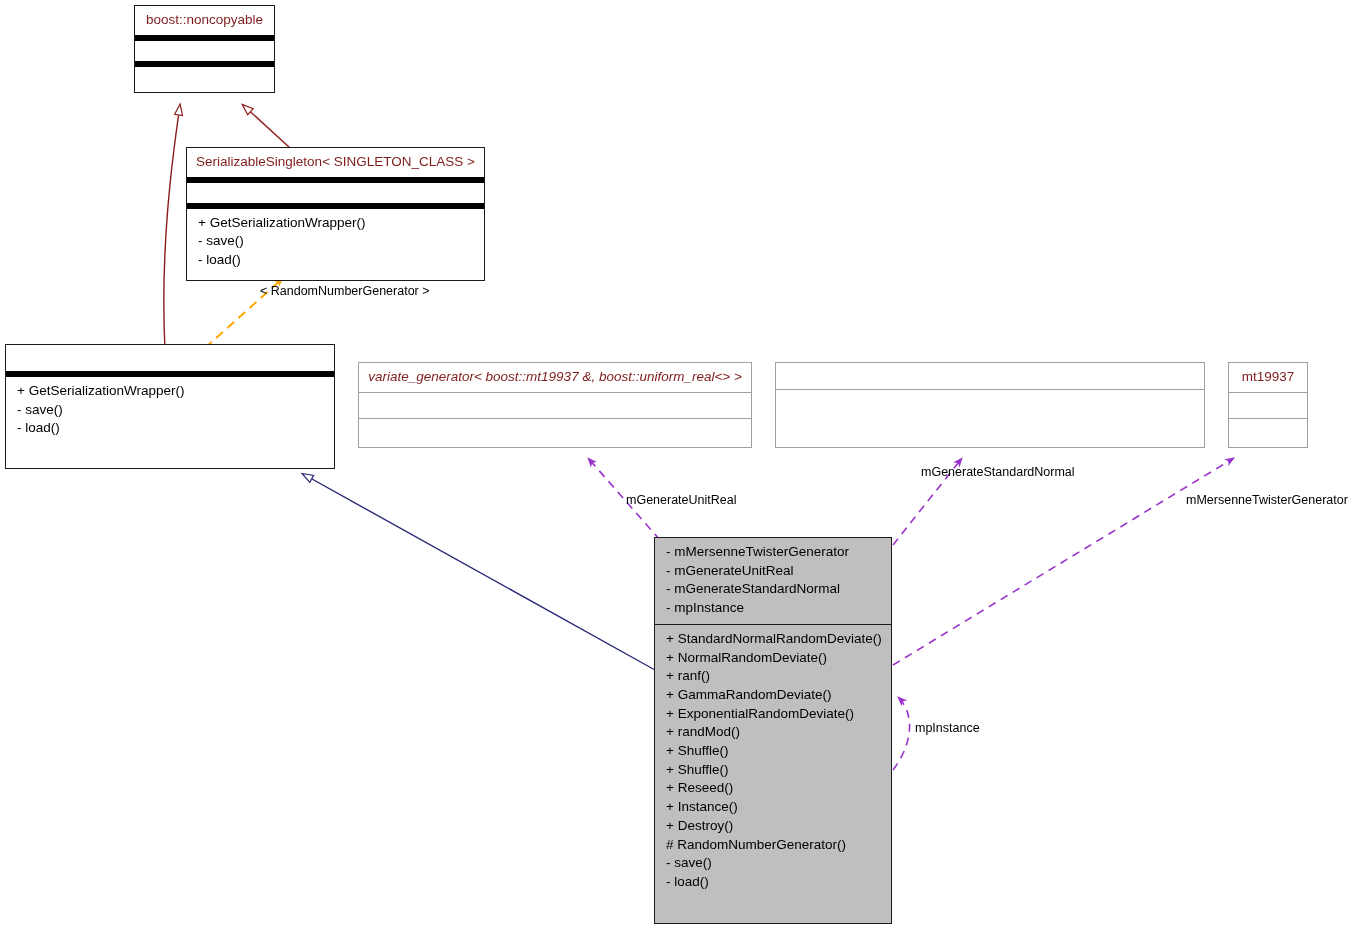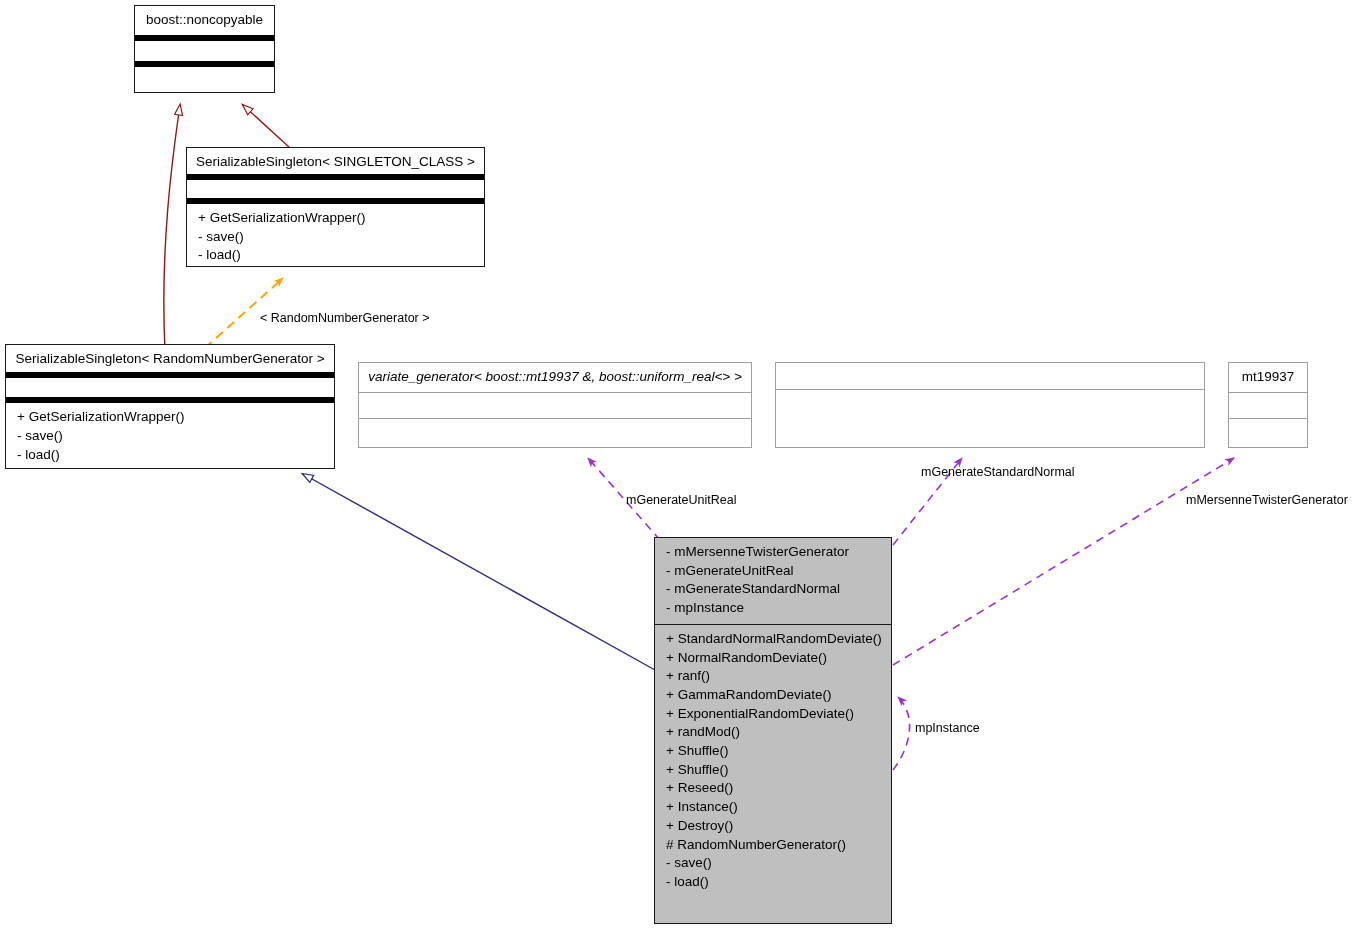--- a/index.html
+++ b/index.html
@@ -52,21 +52,21 @@
   }
   .umlbox.filled > .compartment + .compartment {
     border-top: 1px solid #1a1a1a;
   }
   .umlbox.light > .compartment + .compartment {
     border-top: 1px solid #a0a0a0;
   }
   .title {
     text-align: center;
     font-size: 13.5px;
-    color: #000000;
+    color: #7f1d1d;
     line-height: 1;
     padding: 7px 8px 8px 8px;
     white-space: nowrap;
   }
   .members {
     padding: 5px 0 6px 0;
   }
   .member {
     font-size: 13.5px;
     color: #000000;
@@ -124,38 +124,35 @@
   </svg>
 
   <div class="umlbox dark" style="left:134px; top:5px; width:141px; height:88px;">
     <div class="compartment">
       <div class="title">boost::noncopyable</div>
     </div>
     <div class="compartment empty-comp"></div>
     <div class="compartment empty-comp"></div>
   </div>
 
-  <div class="umlbox dark" style="left:186px; top:147px; width:299px; height:120px;">
+  <div class="umlbox dark" style="left:186px; top:147px; width:299px; height:134px;">
     <div class="compartment">
       <div class="title">SerializableSingleton&lt; SINGLETON_CLASS &gt;</div>
     </div>
     <div class="compartment empty-comp"></div>
     <div class="compartment members">
       <div class="member">+ GetSerializationWrapper()</div>
       <div class="member">- save()</div>
       <div class="member">- load()</div>
     </div>
   </div>
 
-  <div class="edge-label" style="left:260px; top:312px;">&lt; RandomNumberGenerator &gt;</div>
+  <div class="edge-label" style="left:260px; top:285px;">&lt; RandomNumberGenerator &gt;</div>
 
   <div class="umlbox dark" style="left:5px; top:344px; width:330px; height:125px;">
-    <div class="compartment">
-      <div class="title">SerializableSingleton&lt; RandomNumberGenerator &gt;</div>
-    </div>
     <div class="compartment empty-comp"></div>
     <div class="compartment members">
       <div class="member">+ GetSerializationWrapper()</div>
       <div class="member">- save()</div>
       <div class="member">- load()</div>
     </div>
   </div>
 
   <div class="umlbox light" style="left:358px; top:362px; width:394px; height:86px;font-style:italic;">
     <div class="compartment">

